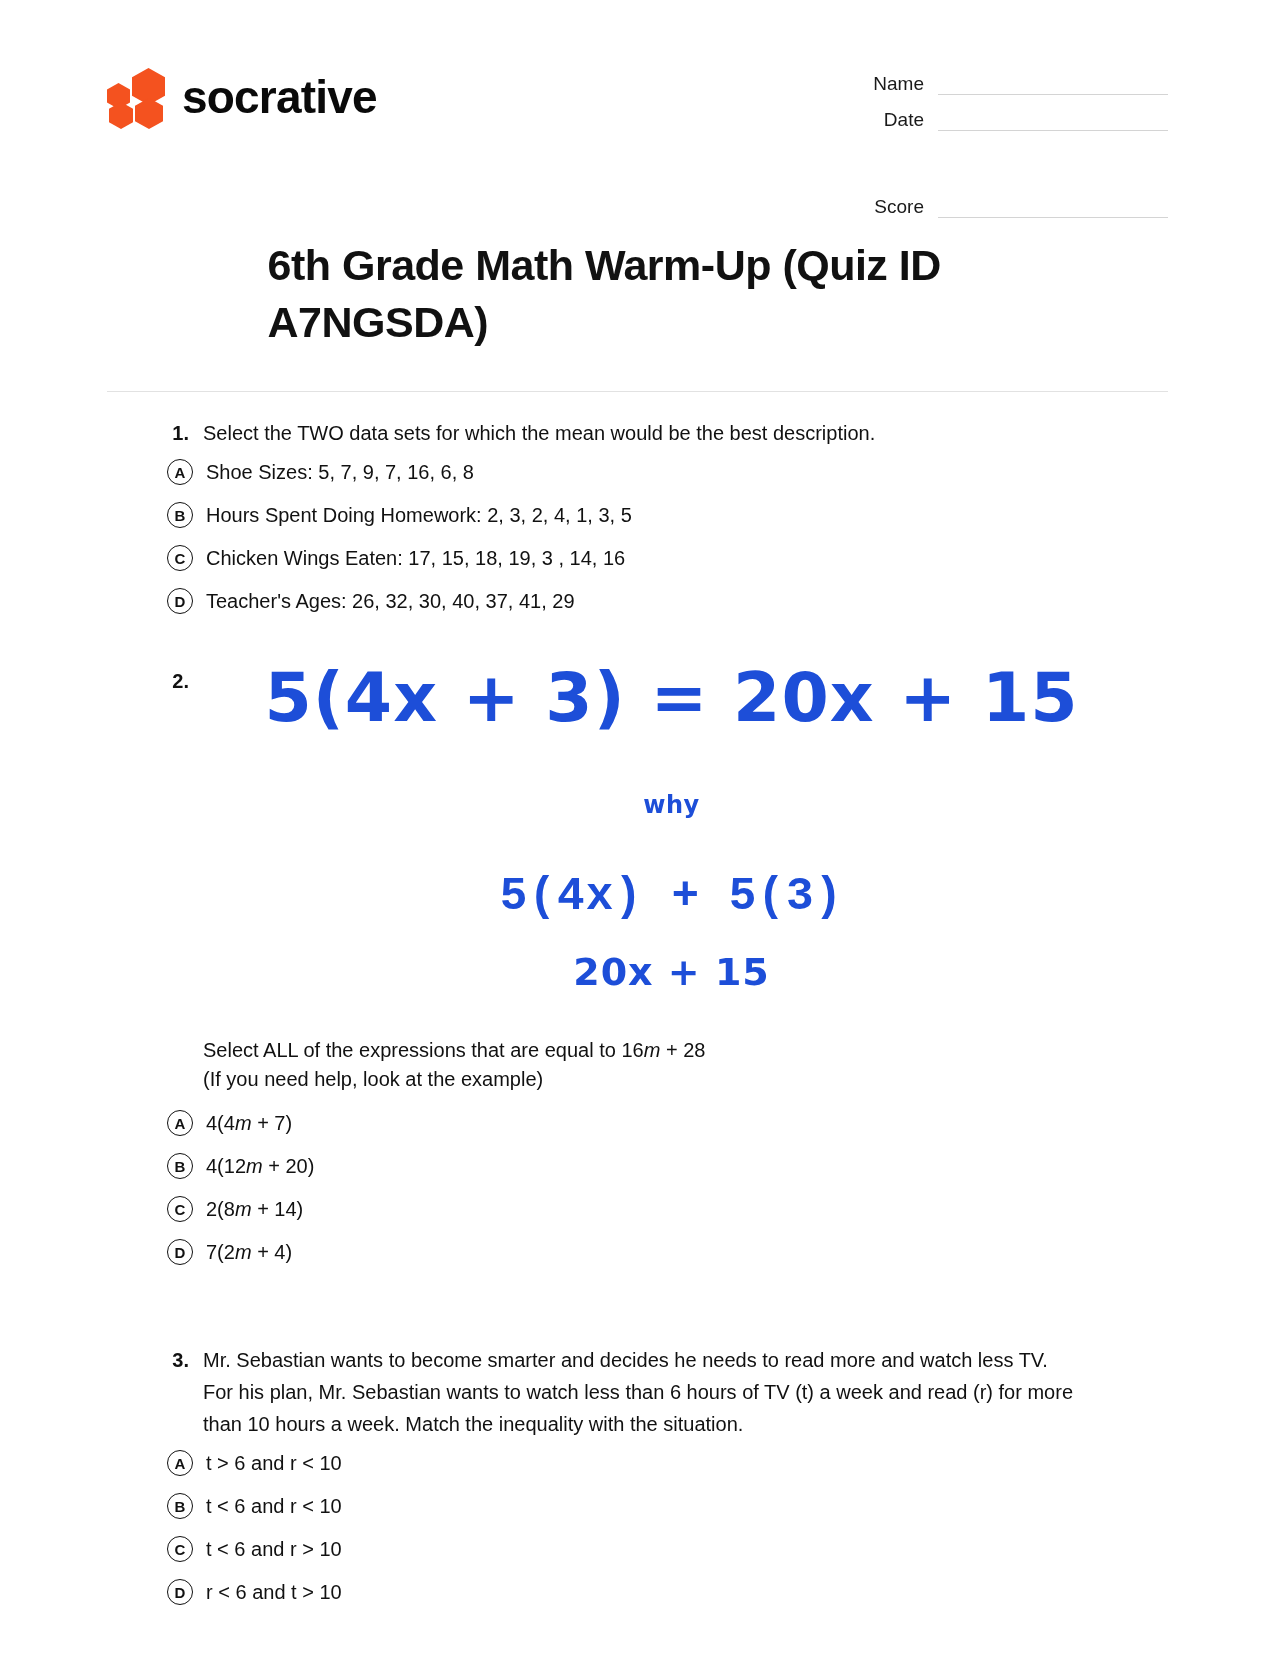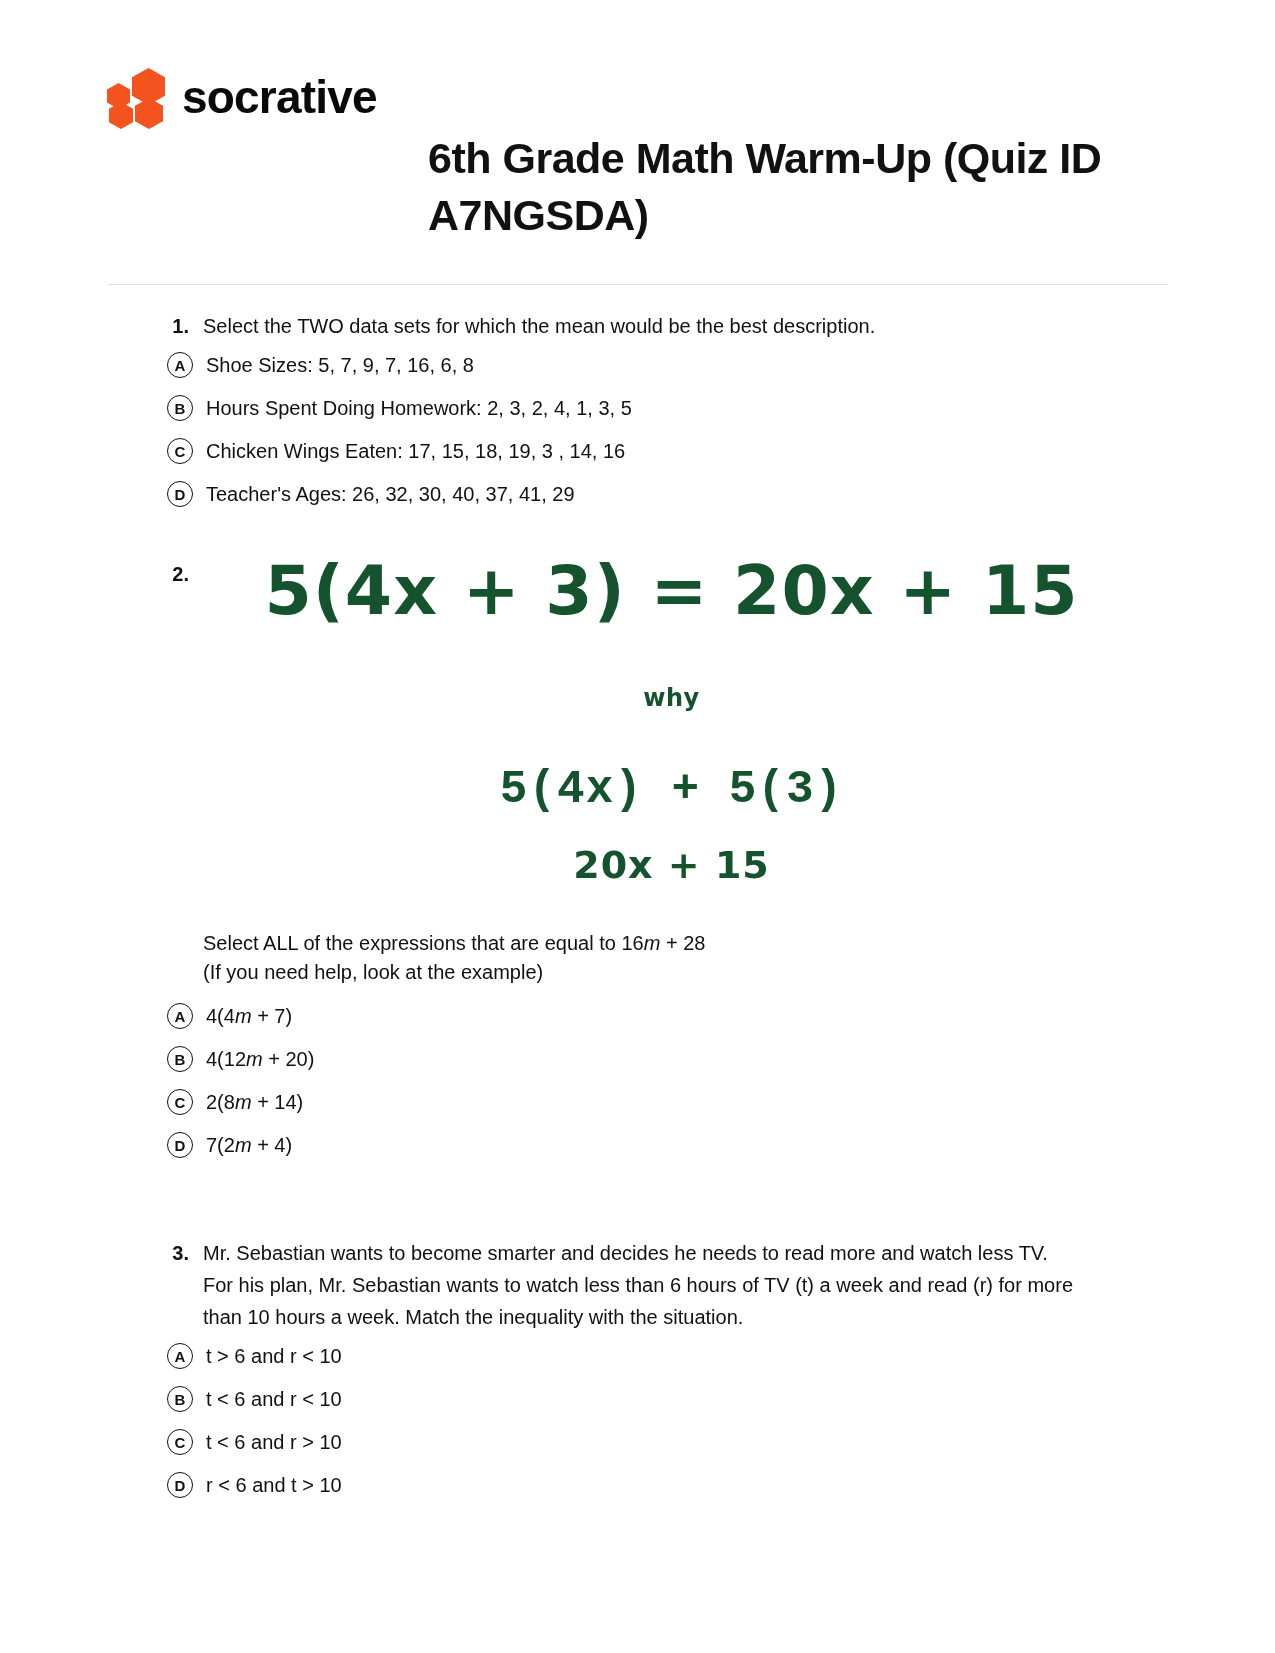--- a/index.html
+++ b/index.html
@@ -99,21 +99,21 @@
     border-bottom: 1.5px solid #d4d4d4;
     height: 20px;
   }
   .meta-row.score {
     margin-top: 66px;
   }
 
   
   .title-block {
     display: flex;
-    justify-content: flex-end;
+    justify-content: center;
     align-items: flex-start;
   }
   .doc-title {
     font-size: 43px;
     font-weight: 700;
     line-height: 1.32;
     letter-spacing: -0.5px;
     max-width: 740px;
     margin: 0;
     padding-top: 4px;
@@ -194,21 +194,21 @@
     min-width: 22px;
     text-align: right;
     padding-top: 8px;
     flex: none;
   }
   .math-figure {
     flex: 1;
     text-align: center;
     font-family: "DejaVu Sans", sans-serif;
     font-weight: 700;
-    color: #14532d;
+    color: #1d4ed8;
     padding-right: 20px;
   }
   .math-main {
     font-size: 68px;
     letter-spacing: 1px;
     line-height: 1.05;
     white-space: nowrap;
   }
   .math-why {
     font-size: 24px;
@@ -251,20 +251,34 @@
     <div class="brand">
       <div class="logo-mark">
         <span class="hex h1" style="background: rgb(244, 82, 31);"></span>
         <span class="hex h2" style="background: rgb(244, 82, 31);"></span>
         <span class="hex h3" style="background: rgb(244, 82, 31);"></span>
         <span class="hex h4" style="background: rgb(244, 82, 31);"></span>
       </div>
       <div class="wordmark">socrative</div>
     </div>
 
+    <div class="meta">
+      <div class="meta-row">
+        <span class="meta-label">Name</span>
+        <span class="meta-line"></span>
+      </div>
+      <div class="meta-row">
+        <span class="meta-label">Date</span>
+        <span class="meta-line"></span>
+      </div>
+      <div class="meta-row score">
+        <span class="meta-label">Score</span>
+        <span class="meta-line"></span>
+      </div>
+    </div>
   </div>
 
   <div class="title-block">
     <h1 class="doc-title">6th Grade Math Warm-Up (Quiz ID A7NGSDA)</h1>
   </div>
 
   <hr class="divider">
 
   <div class="questions">
 

